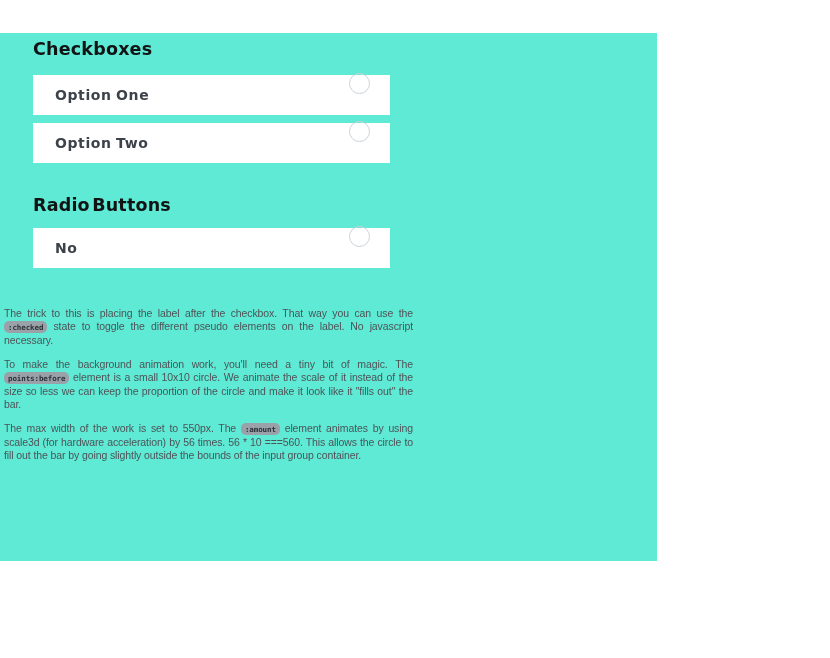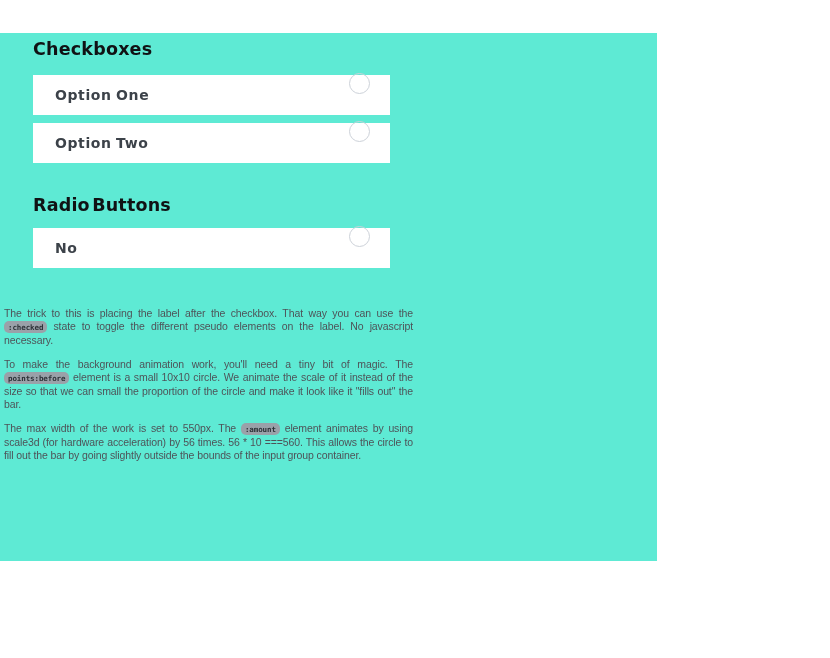--- a/index.html
+++ b/index.html
@@ -112,20 +112,20 @@
       <span class="group-label">No</span>
       <span class="circle"></span>
     </label>
 
   </section>
 
   <section class="notes">
 
     <p><span>The trick to this is placing the label after the checkbox. That way you can use the </span><code class="inline-code">:checked</code><span> state to toggle the different pseudo elements on the label. No javascript necessary.</span></p>
 
-    <p><span>To make the background animation work, you'll need a tiny bit of magic. The </span><code class="inline-code">points:before</code><span> element is a small 10x10 circle. We animate the scale of it instead of the size so that we can small the proportion of the circle and make it look like it "fills out" the bar.</span></p>
+    <p><span>To make the background animation work, you'll need a tiny bit of magic. The </span><code class="inline-code">points:before</code><span> element is a small 10x10 circle. We animate the scale of it instead of the size so less we can keep the proportion of the circle and make it look like it "fills out" the bar.</span></p>
 
     <p><span>The max width of the work is set to 550px. The </span><code class="inline-code">:amount</code><span> element animates by using scale3d (for hardware acceleration) by 56 times. 56 * 10 ===560. This allows the circle to fill out the bar by going slightly outside the bounds of the input group container.</span></p>
 
 
   </section>
 
 </div>
 
 </body></html>

